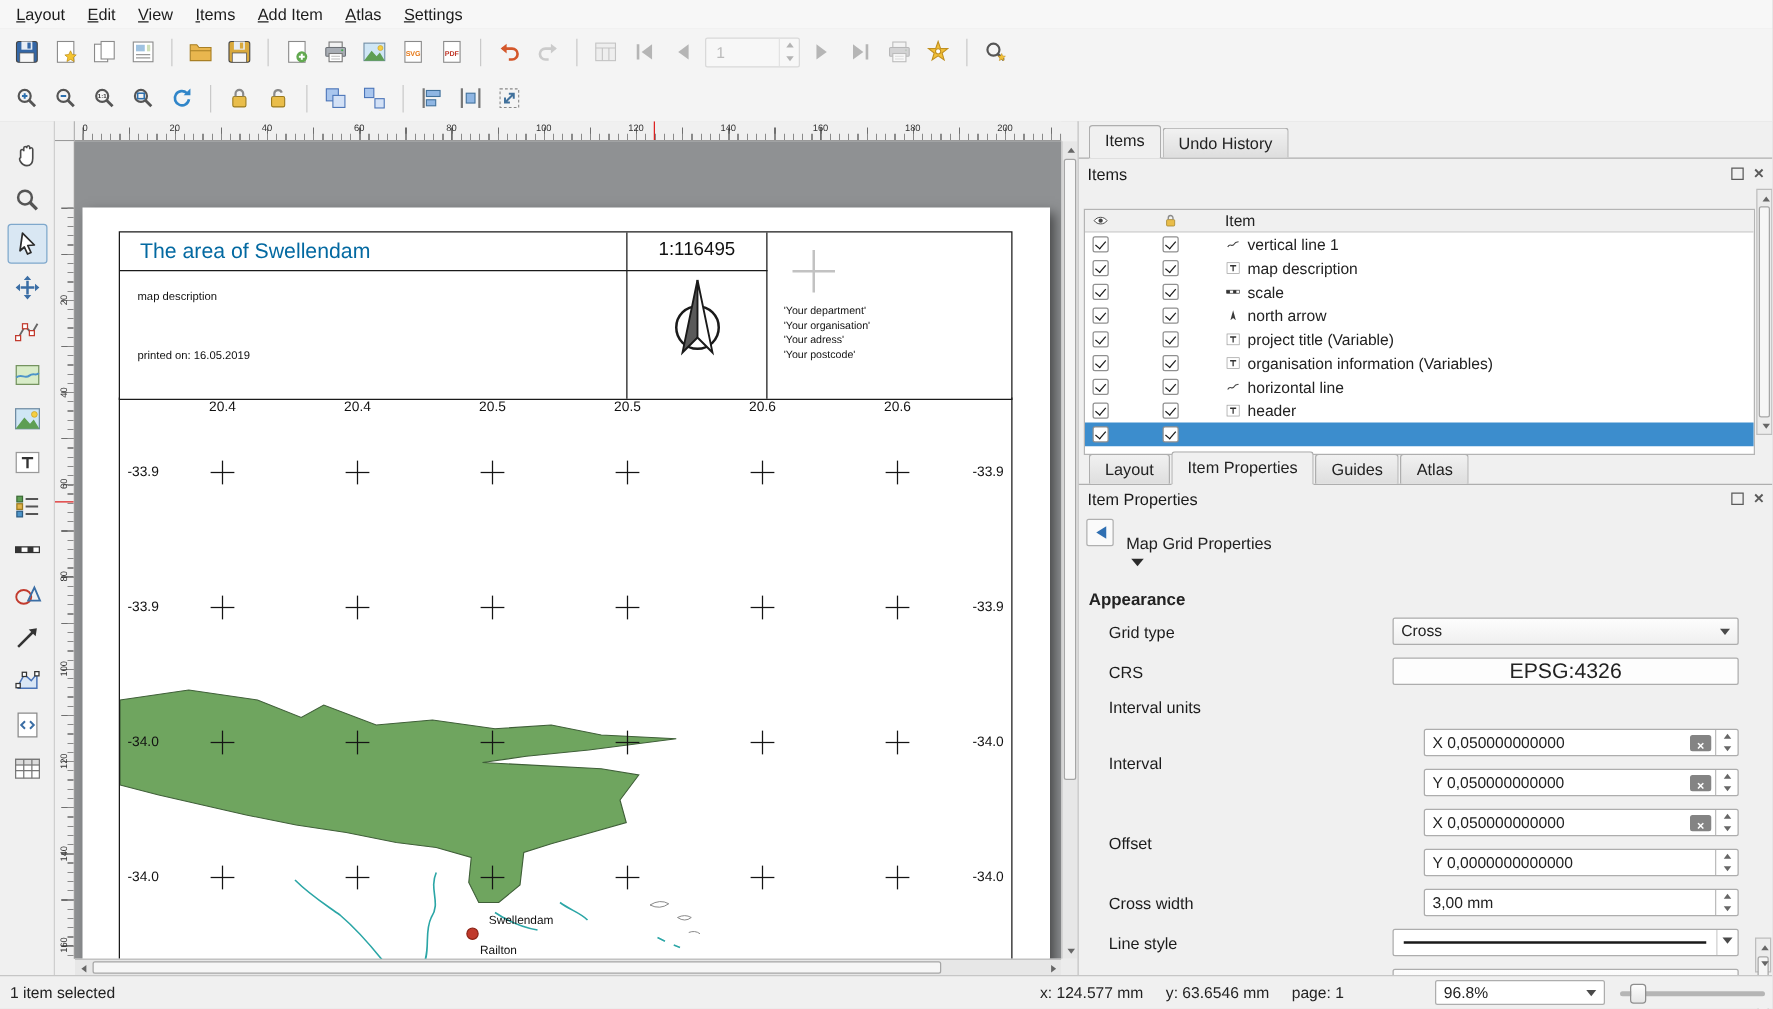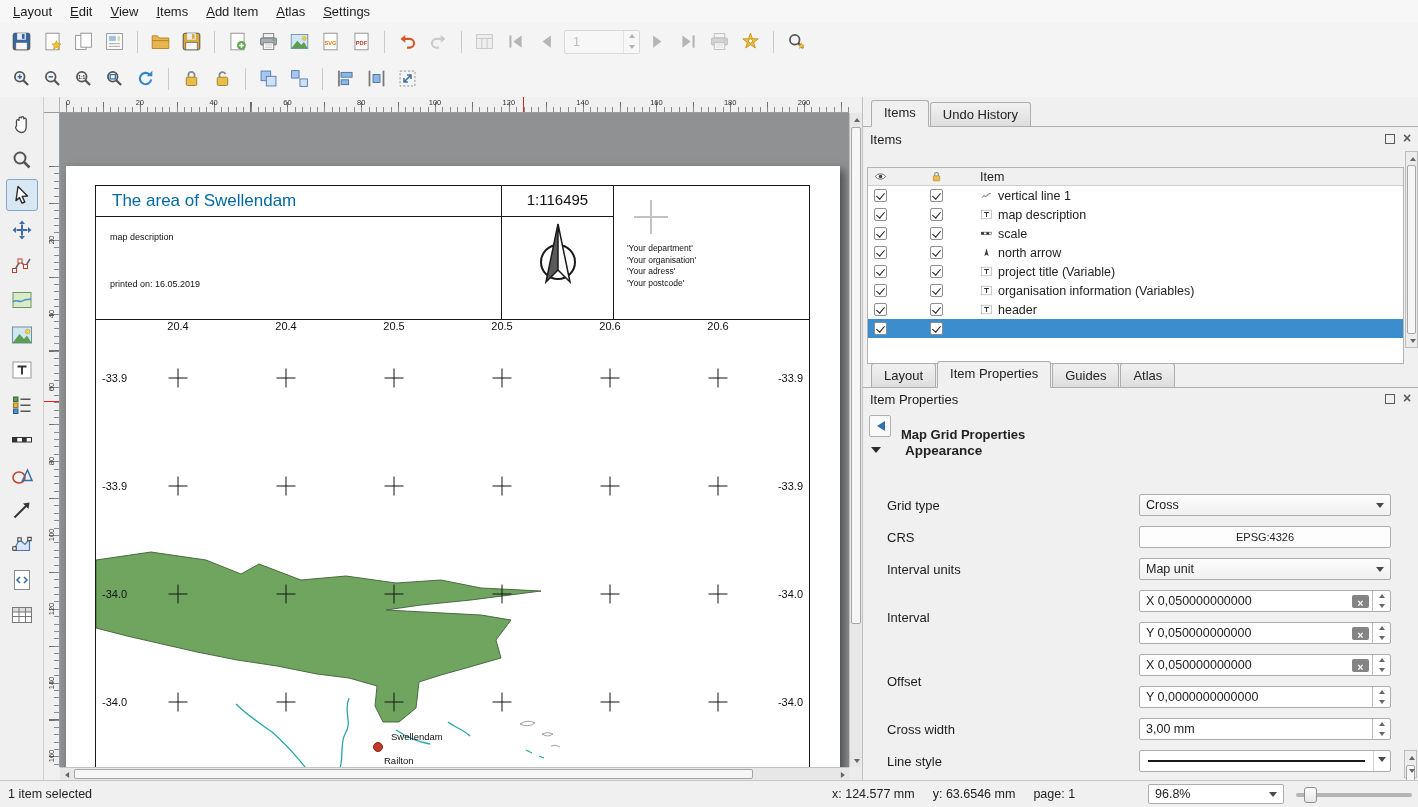--- a/index.html
+++ b/index.html
@@ -109,32 +109,32 @@
   .tc3{flex:1;display:flex;align-items:center;gap:5px;overflow:hidden;white-space:nowrap;}
   .cb{width:13px;height:13px;background:#fff;border:1px solid #8f8f8f;border-radius:2px;position:relative;box-sizing:border-box;display:block;}
   .cb.checked::after{content:'';position:absolute;left:3px;top:1px;width:4px;height:7px;border-right:1.8px solid #1a1a1a;border-bottom:1.8px solid #1a1a1a;transform:rotate(40deg);}
   .tscroll{position:absolute;left:542px;top:54px;width:13px;height:197px;background:#ececec;border:1px solid #bdbdbd;box-sizing:border-box;}
   .tscroll .sthumb{top:13px;bottom:13px;}
   
   .props{position:absolute;left:0;right:0;top:313px;bottom:0;}
   .props-hdr{position:absolute;left:6px;top:0;display:flex;align-items:center;gap:10px;}
   .back-btn{width:22px;height:22px;background:#fafafa;border:1px solid #b0b0b0;border-radius:2px;display:flex;align-items:center;justify-content:center;box-sizing:border-box;}
   .back-arrow{width:0;height:0;border:5px solid transparent;border-right:8px solid #2f6fb2;margin-left:-4px;display:block;}
-  .props-title{font-weight:bold;font-size:13px;margin-top:17px;}
-  .section-row{position:absolute;left:8px;top:32px;display:flex;align-items:center;gap:24px;}
+  .props-title{font-weight:normal;font-size:13px;margin-top:17px;}
+  .section-row{position:absolute;left:8px;top:32px;display:flex;align-items:center;gap:14px;flex-direction:column;}
   .tri{width:0;height:0;border:5px solid transparent;border-top:6px solid #2b2b2b;margin-top:5px;display:block;}
   .section-label{font-weight:bold;font-size:13.5px;}
   .fields{position:absolute;left:24px;width:504px;top:56px;margin-top:28px;}
   .prow{display:flex;align-items:center;margin-bottom:10px;}
   .plabel{flex:1;font-size:13px;color:#1c1c1c;}
-  .pctl{width:252px;box-sizing:border-box;}
+  .pctl{width:277px;box-sizing:border-box;}
   .combo{display:flex;align-items:center;height:22px;background:linear-gradient(#fdfdfd,#f0f0f0);border:1px solid #adadad;border-radius:2px;padding:0 6px;box-sizing:border-box;}
   .combo-text{flex:1;font-size:12.5px;white-space:nowrap;overflow:hidden;}
   .combo-arrow{width:0;height:0;border:4px solid transparent;border-top:5px solid #4a4a4a;margin:5px 0 0 6px;display:block;}
-  .crs-btn{height:22px;line-height:20px;text-align:center;background:#fdfdfd;border:1px solid #adadad;border-radius:2px;font-size:11px;}
+  .crs-btn{height:22px;line-height:20px;text-align:center;background:#fdfdfd;border:1px solid #adadad;border-radius:2px;font-size:17px;}
   .spin-stack{width:252px;display:flex;flex-direction:column;gap:10px;}
   .spin{display:flex;align-items:center;height:22px;background:#fff;border:1px solid #adadad;border-radius:2px;box-sizing:border-box;padding-left:6px;width:252px;}
   .spin-text{flex:1;font-size:12.5px;white-space:nowrap;overflow:hidden;}
   .clear-btn{width:17px;height:13px;background:#848484;border-radius:2px;margin-right:3px;display:block;text-align:center;}
   .clear-btn::before{content:'×';color:#fff;font-size:10px;line-height:13px;font-weight:bold;}
   .spin-btns{width:17px;align-self:stretch;border-left:1px solid #bdbdbd;display:flex;flex-direction:column;}
   .line-btn{height:22px;background:#fff;border:1px solid #adadad;border-radius:2px;display:flex;align-items:center;}
   .line-sample{flex:1;height:2.5px;background:#1a1a1a;margin:0 8px;display:block;}
   .line-dd{width:16px;height:100%;border-left:1px solid #cfcfcf;display:flex;align-items:center;justify-content:center;}
   .line-dd .combo-arrow{margin:0;}
@@ -850,20 +850,36 @@
           <div class="trow">
             <span class="tc1">
               <span class="cb checked"></span>
             </span>
             <span class="tc2">
               <span class="cb checked"></span>
             </span>
             <span class="tc3">
               <span class="icn icn-s">
                 <svg viewBox="0 0 24 24">
+                  <path d="M4 16 C8 8 10 18 14 11 C16 7.5 19 9 20 8" fill="none" stroke="#444" stroke-width="1.6"></path>
+                </svg>
+              </span>
+              <span class="tlabel">horizontal line</span>
+            </span>
+          </div>
+          <div class="trow">
+            <span class="tc1">
+              <span class="cb checked"></span>
+            </span>
+            <span class="tc2">
+              <span class="cb checked"></span>
+            </span>
+            <span class="tc3">
+              <span class="icn icn-s">
+                <svg viewBox="0 0 24 24">
                   <rect x="3" y="4" width="18" height="16" fill="#fff" stroke="#999"></rect>
                   <path d="M7.5 8.5 h9 M12 8.5 V16.5" stroke="#333" stroke-width="1.9"></path>
                 </svg>
               </span>
               <span class="tlabel">header</span>
             </span>
           </div>
           <div class="trow sel">
             <span class="tc1">
               <span class="cb checked"></span>
@@ -912,24 +928,20 @@
             <span class="combo-text">Cross</span>
             <span class="combo-arrow"></span>
           </div>
         </div>
         <div class="prow">
           <span class="plabel">CRS</span>
           <div class="crs-btn pctl">EPSG:4326</div>
         </div>
         <div class="prow">
           <span class="plabel">Interval units</span>
-          <div class="combo pctl">
-            <span class="combo-text">Map unit</span>
-            <span class="combo-arrow"></span>
-          </div>
         </div>
         <div class="prow">
           <span class="plabel">Interval</span>
           <div class="spin-stack">
             <div class="spin">
               <span class="spin-text">X 0,050000000000</span>
               <span class="clear-btn"></span>
               <span class="spin-btns">
                   <i class="su"></i>
                   <i class="sd"></i>

